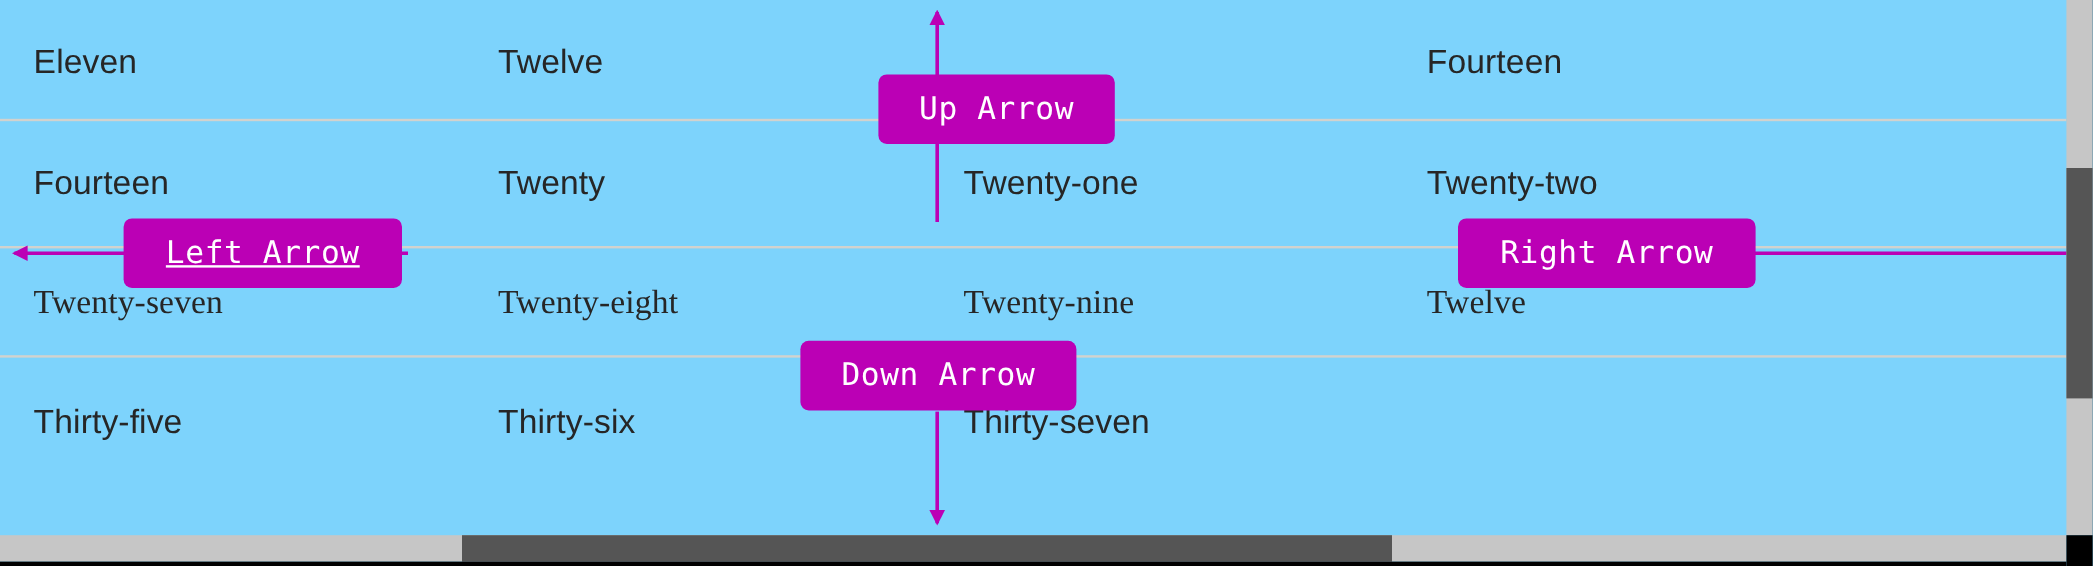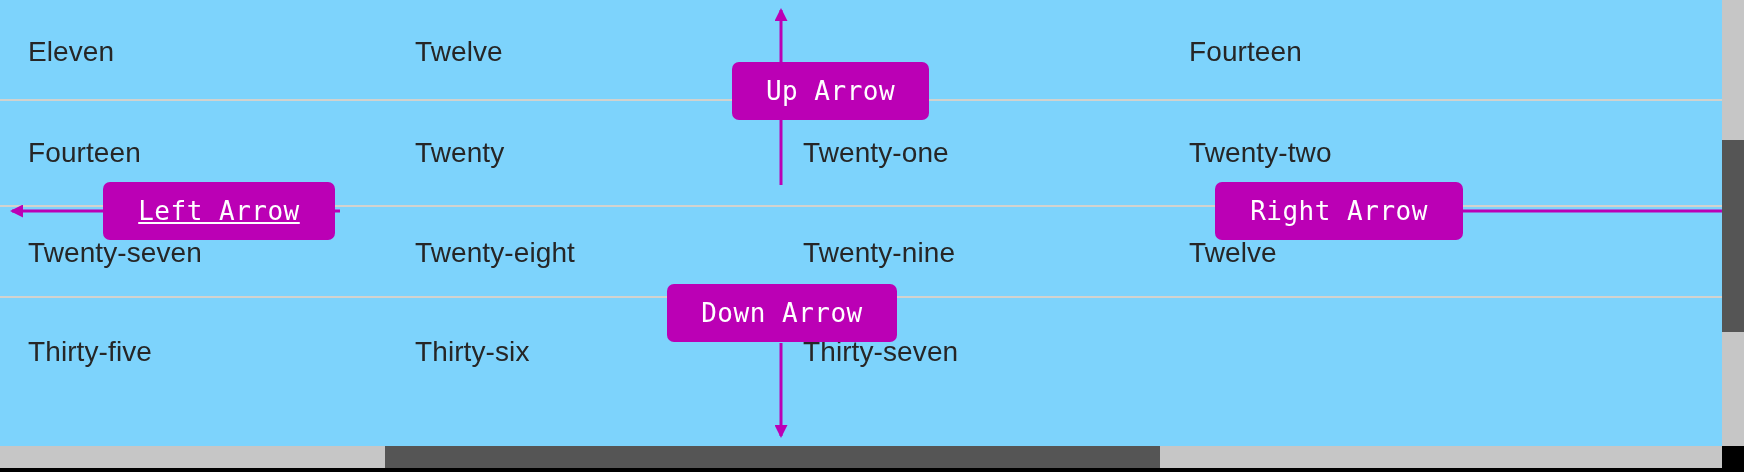--- a/index.html
+++ b/index.html
@@ -29,21 +29,21 @@
   }
 
   .grid-row {
     position: absolute;
     left: 0;
     width: 1722px;
     height: 100px;
   }
   .grid-row.r0 { top: 0px;   height: 101px; }
   .grid-row.r1 { top: 101px; height: 106px; }
-  .grid-row.r2 { top: 207px; height: 91px;  }
+  .grid-row.r2 { top: 207px; height: 91px; font-family: Liberation Serif, serif;  }
   .grid-row.r3 { top: 298px; height: 148px; text-align: center; }
 
   .row-sep {
     position: absolute;
     left: 0;
     width: 1722px;
     height: 2px;
     background: #d2d2ce;
   }
   .row-sep.s1 { top: 99px;  }

